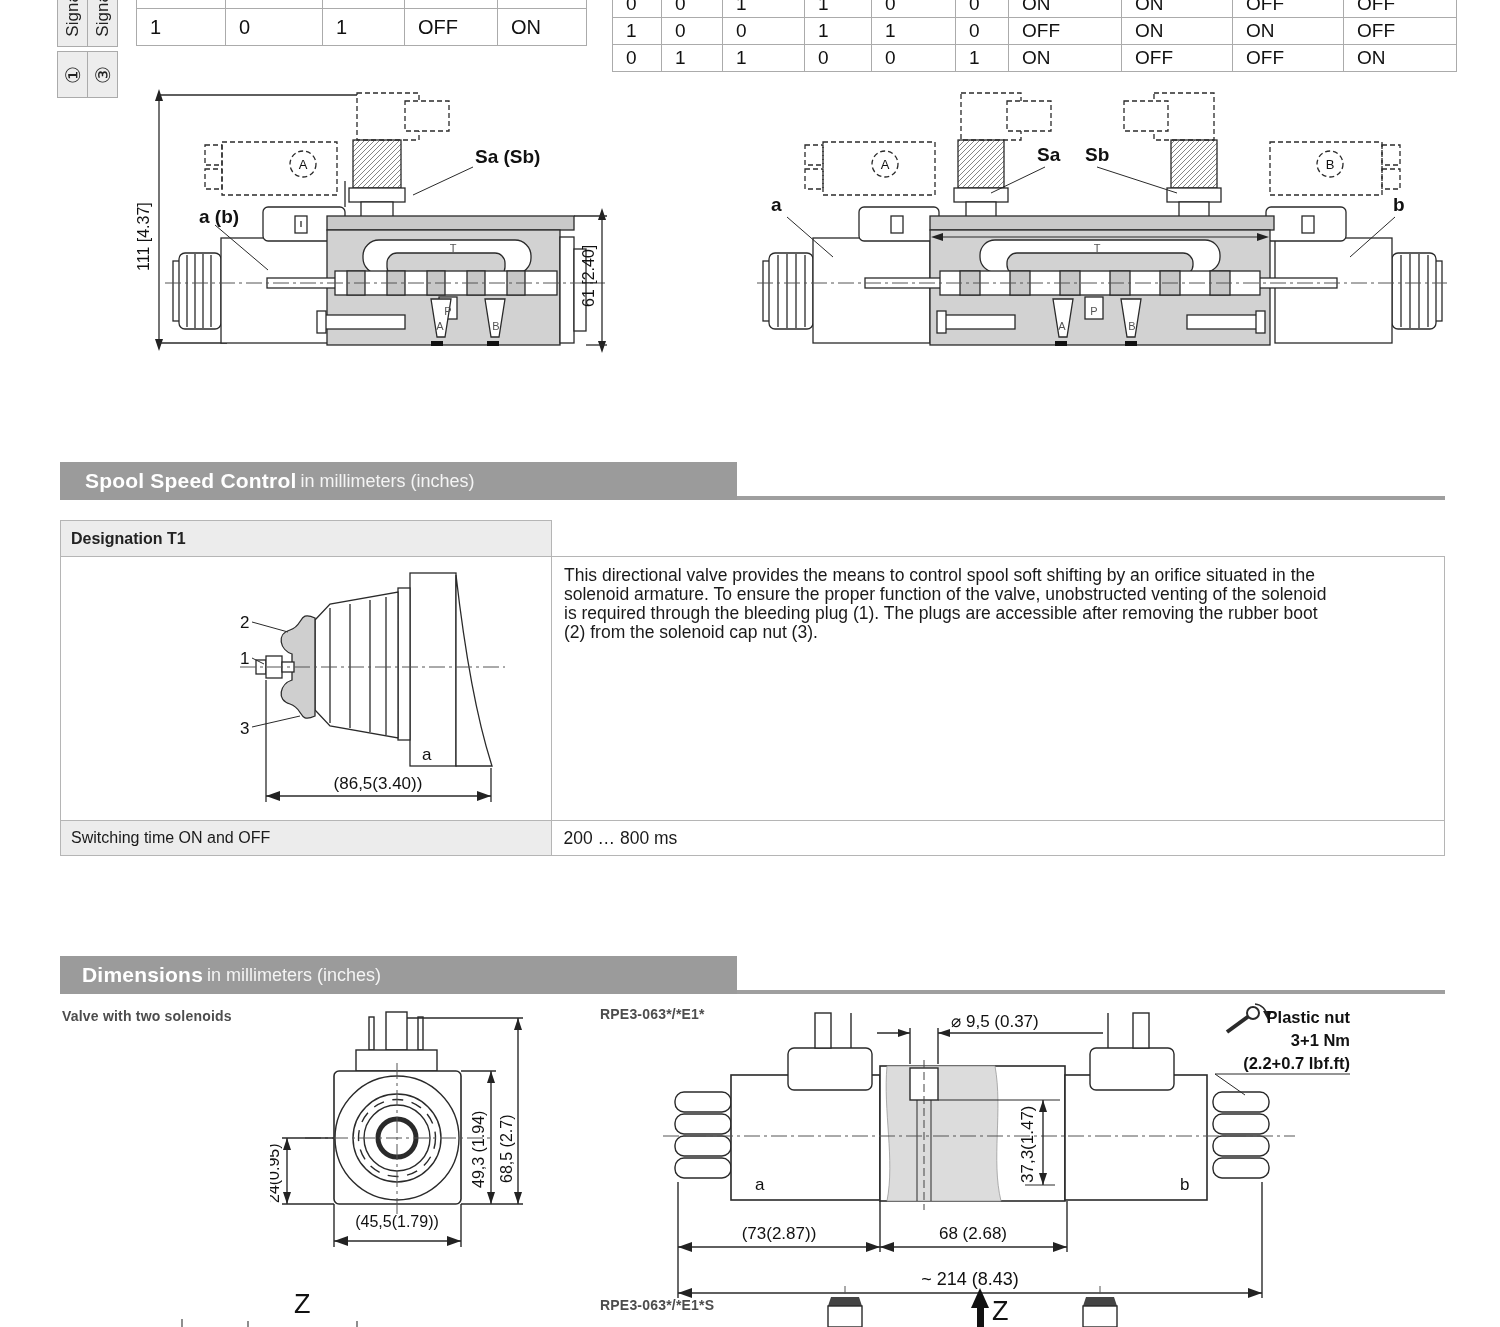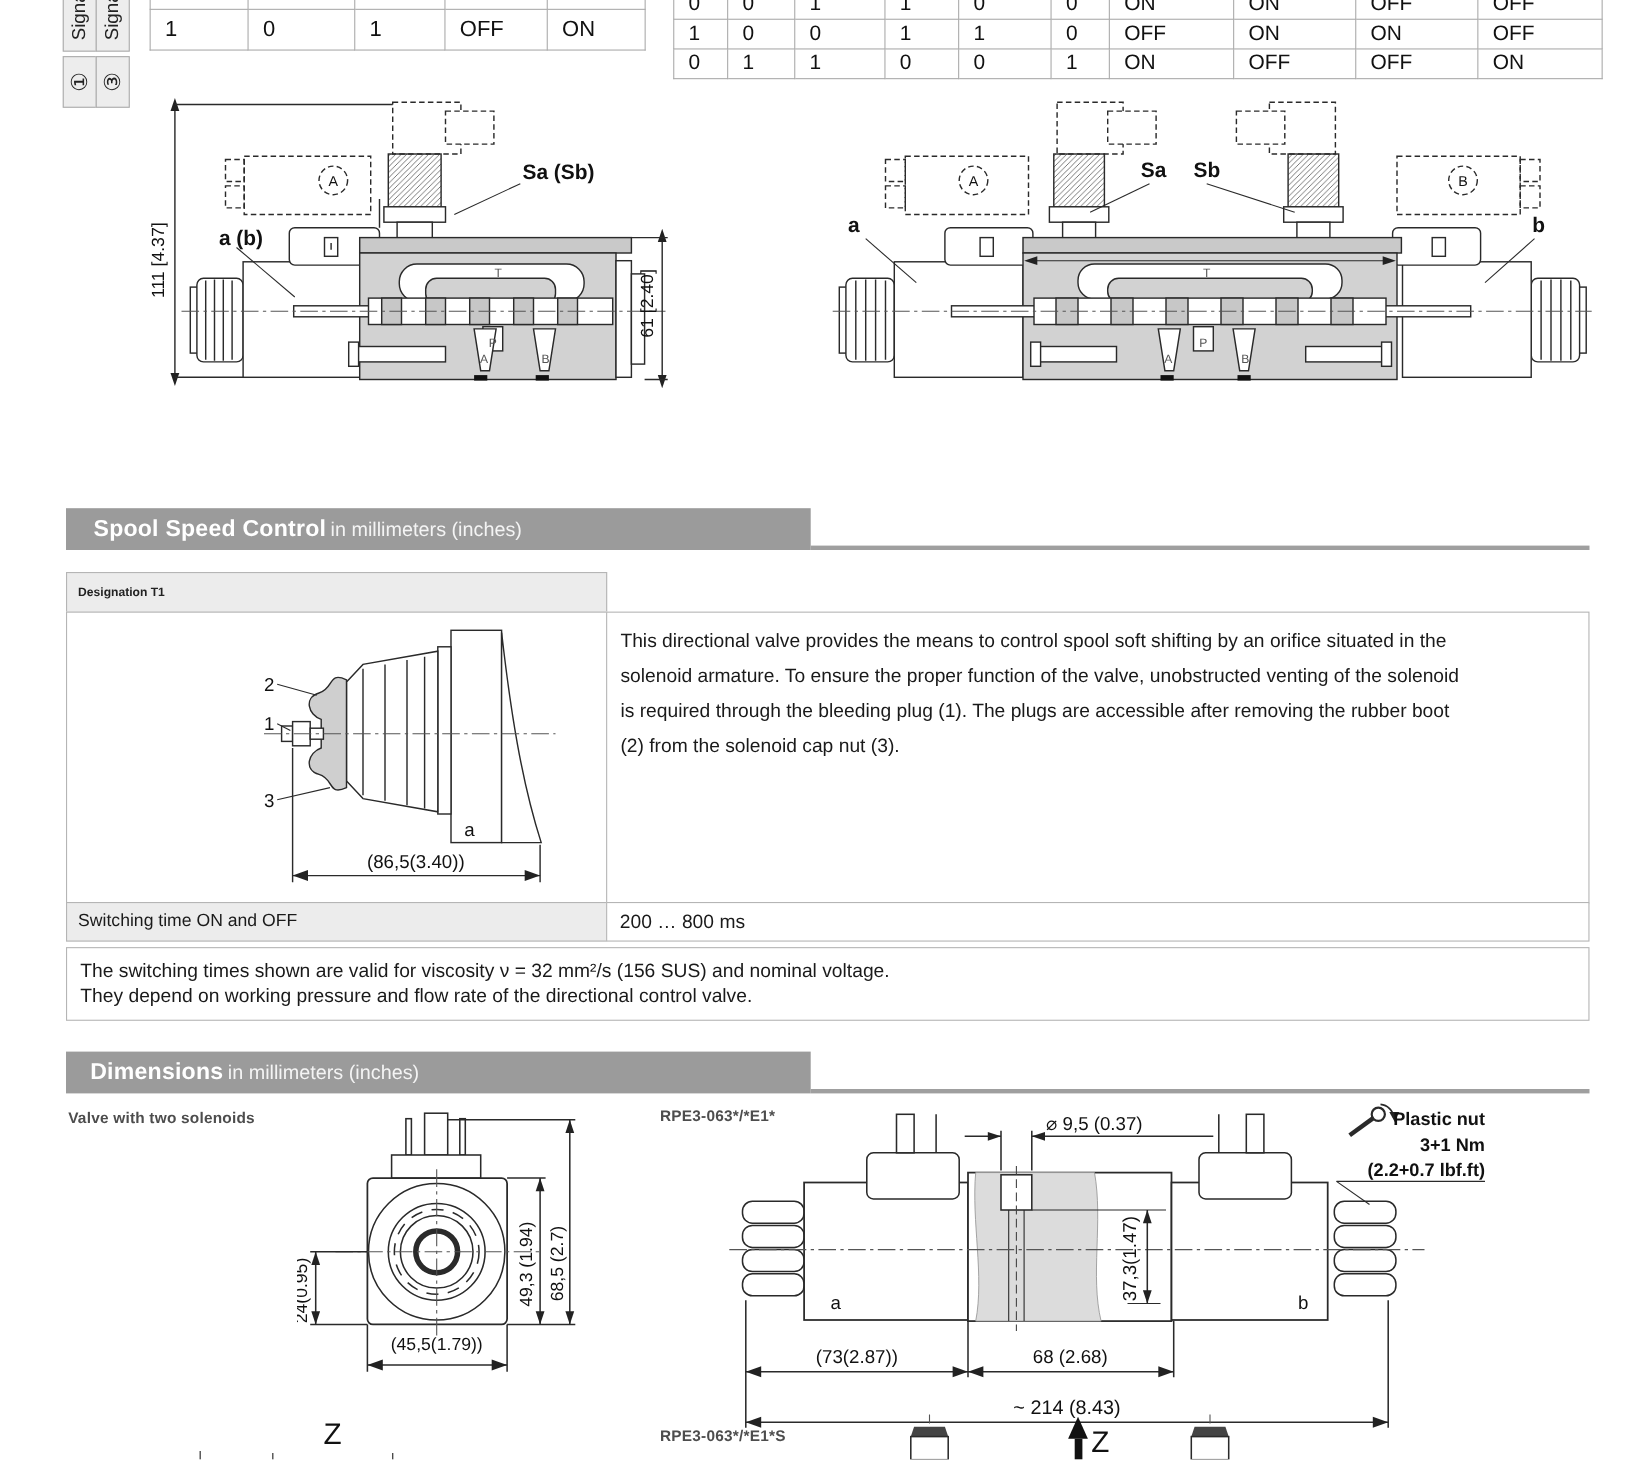--- a/index.html
+++ b/index.html
@@ -16,26 +16,26 @@
   .tt-left td{height:37px;font-size:20px;}
   .tt-right td{height:27px;font-size:19px;padding-left:10px;}
   
   .banner{position:absolute;background:#9b9b9b;color:#fff;display:flex;align-items:center;
           padding-left:22px;box-sizing:border-box;}
   .banner b{font-size:21px;font-weight:700;letter-spacing:.2px;}
   .banner span{font-size:18px;margin-left:4px;color:#f4f4f4;}
   .banner-rule{position:absolute;background:#9f9f9f;}
   
   .cell{position:absolute;border:1.5px solid #b5b5b5;box-sizing:border-box;background:#fff;}
-  .cell.hdr{background:#ececec;font-weight:700;font-size:11px;color:#222;
+  .cell.hdr{background:#ececec;font-weight:700;font-size:16px;color:#222;
             display:flex;align-items:center;padding-left:10px;}
   .cell.lbl{background:#ececec;font-weight:400;font-size:16px;color:#1a1a1a;
             display:flex;align-items:center;padding-left:10px;}
   .cell.val{font-size:17.5px;display:flex;align-items:center;padding-left:12px;}
-  .imp-text{position:absolute;font-size:17.5px;line-height:32px;color:#1a1a1a;
+  .imp-text{position:absolute;font-size:17.5px;line-height:19px;color:#1a1a1a;
             width:775px;}
   .notebox{position:absolute;border:1.5px solid #b5b5b5;box-sizing:border-box;background:#fff;
            font-size:17.5px;line-height:23px;padding:9px 12px;color:#1a1a1a;}
   .dimtitle{position:absolute;font-weight:700;font-size:14px;color:#4d4d4d;letter-spacing:.2px;}
   svg text{font-family:"Liberation Sans",sans-serif;fill:#111;}
   svg .lab{font-size:19px;font-weight:700;}
   svg .dim{font-size:16px;}
   svg .dim2{font-size:17px;}
   svg .port{font-size:11px;fill:#555;}
 </style>
@@ -348,24 +348,20 @@
     <text class="dim2" x="178" y="229" text-anchor="middle">(86,5(3.40))</text>
   </svg>
 
   <div class="cell lbl" style="left:60px;top:820px;width:492px;height:36px;">
     <span>Switching time ON and OFF</span>
   </div>
   <div class="cell val" style="left:550.5px;top:820px;width:894.5px;height:36px;">
     <span>200 … 800 ms</span>
   </div>
 
-  <div class="notebox" style="left:60px;top:861px;width:1385px;height:67px;">
-    <div>The switching times shown are valid for viscosity ν = 32 mm²/s (156 SUS) and nominal voltage.</div>
-    <div>They depend on working pressure and flow rate of the directional control valve.</div>
-  </div>
 
   <div class="banner" style="left:60px;top:956px;width:677px;height:38px;">
     <b>Dimensions</b>
     <span>in millimeters (inches)</span>
   </div>
   <div class="banner-rule" style="left:737px;top:990px;width:708px;height:4px;"></div>
 
   <div class="dimtitle" style="left:62px;top:1008px;">Valve with two solenoids</div>
   <div class="dimtitle" style="left:600px;top:1006px;">RPE3-063*/*E1*</div>
   <div class="dimtitle" style="left:600px;top:1297px;">RPE3-063*/*E1*S</div>

